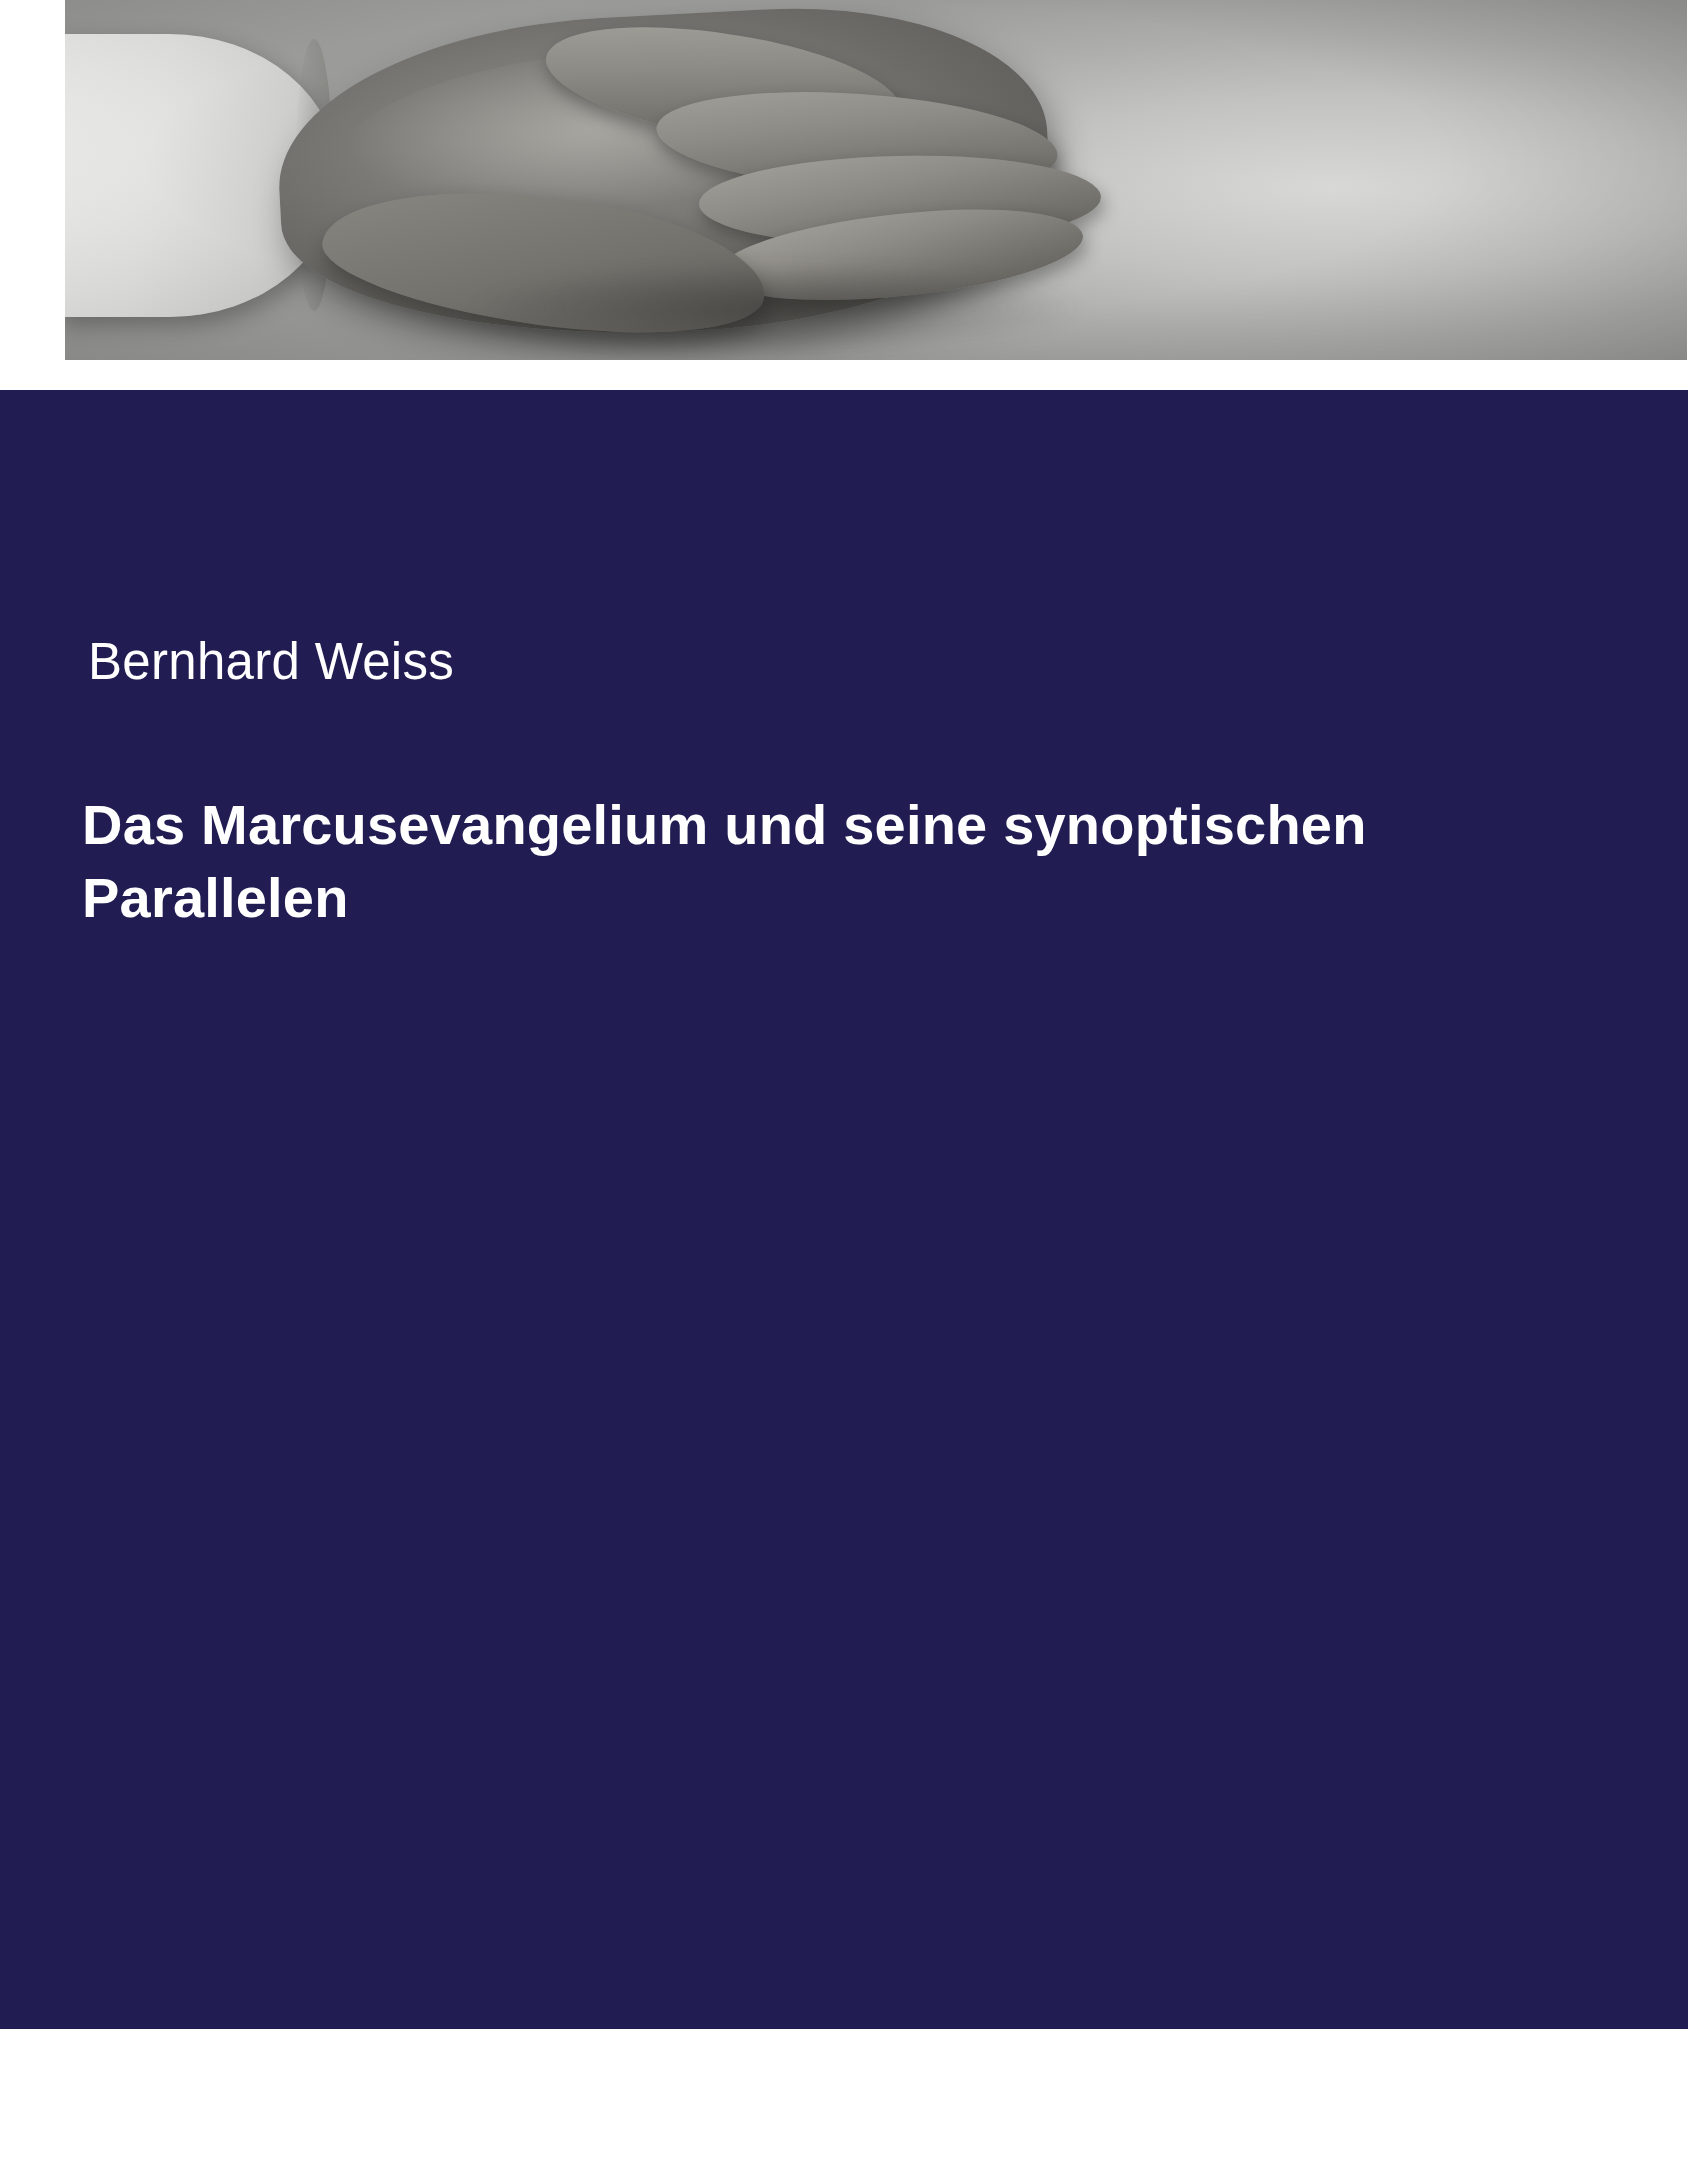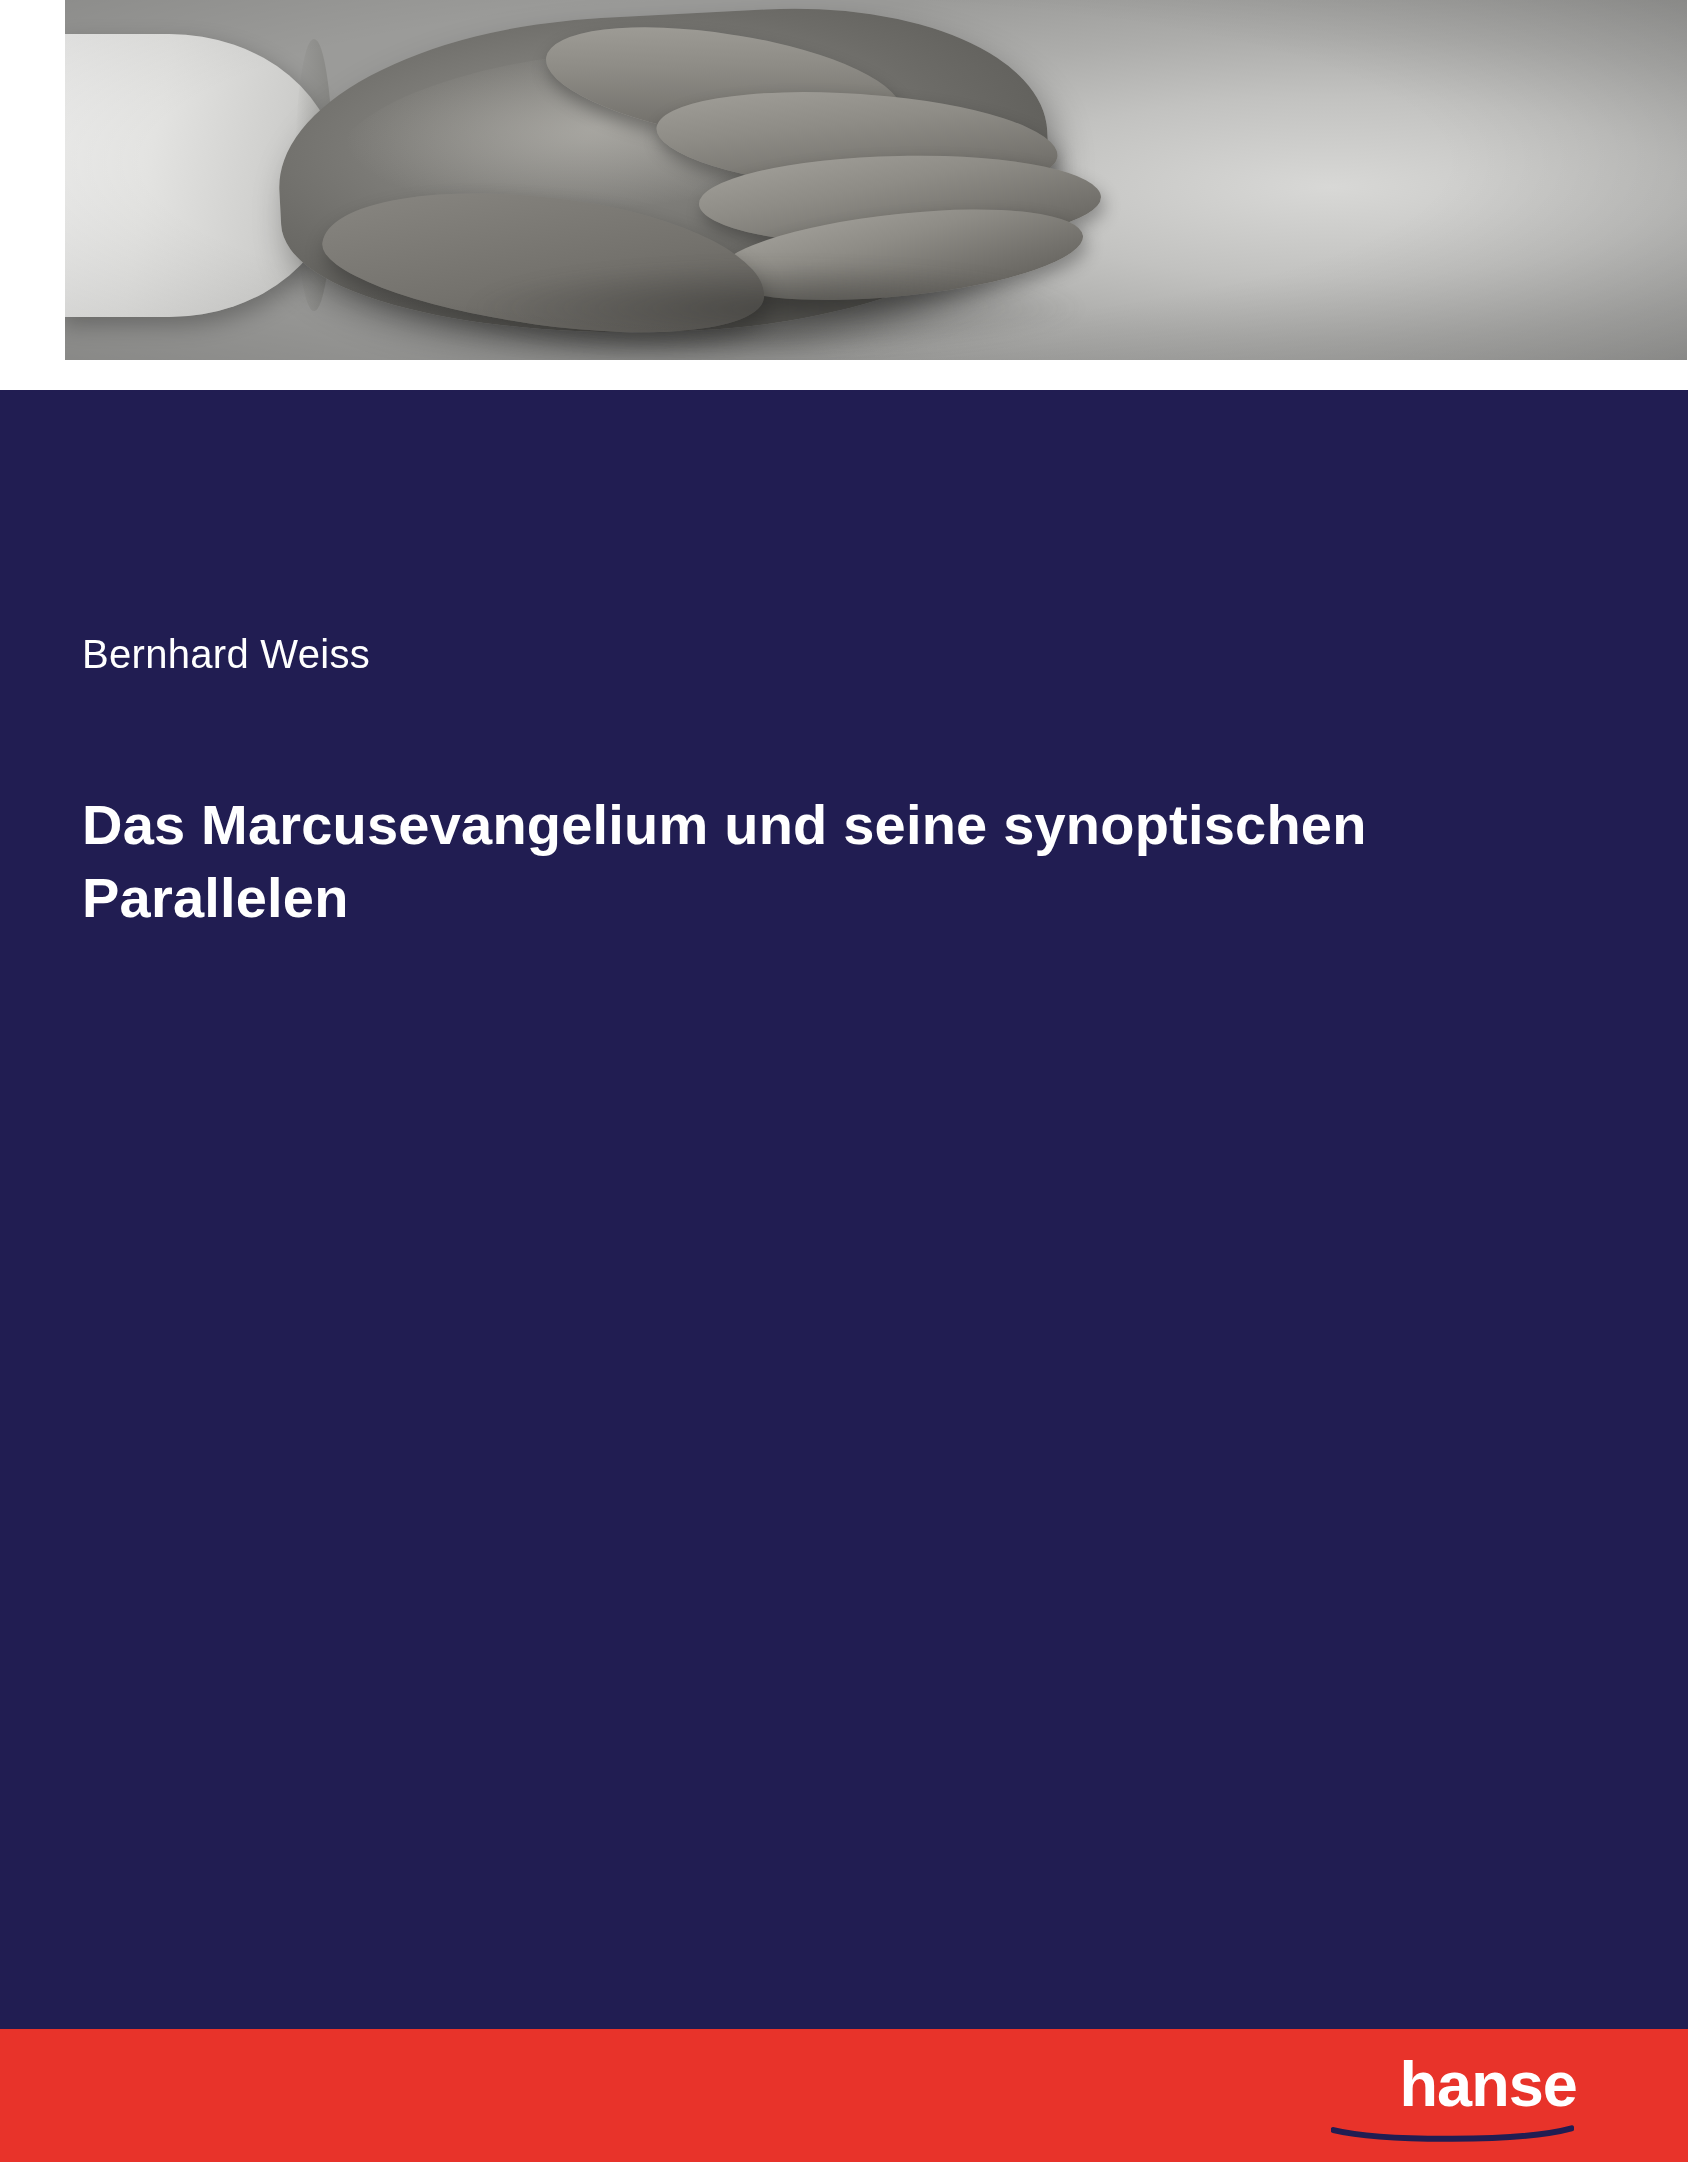--- a/index.html
+++ b/index.html
@@ -119,24 +119,24 @@
   .navy {
     position: absolute;
     left: 0;
     top: 390px;
     width: 1688px;
     height: 1639px;
     background: #211d52;
   }
   .author {
     position: absolute;
-    left: 82px;
+    left: 88px;
     top: 242px;
     color: #ffffff;
-    font-size: 40px;
+    font-size: 51px;
     font-weight: 400;
     letter-spacing: 0.3px;
   }
   .title {
     position: absolute;
     left: 82px;
     top: 399px;
     width: 1498px;
     color: #ffffff;
     font-size: 56px;
@@ -197,22 +197,16 @@
       <div class="shadowpool"></div>
       <div class="photo-vignette"></div>
     </div>
   </div>
 
   <div class="navy">
     <div class="author">Bernhard Weiss</div>
     <div class="title">Das Marcusevangelium und seine synoptischen Parallelen</div>
   </div>
 
-  <div class="red-band">
-    <div class="logo">hanse</div>
-    <svg class="logo-swoosh" viewBox="0 0 284 20">
-      <path d="M2 6 C 60 20, 224 20, 282 4" stroke="#211d52" stroke-width="7" fill="none" stroke-linecap="round"></path>
-    </svg>
-  </div>
 
   <div class="bottom-white"></div>
 </div>
 
 
 </body></html>

